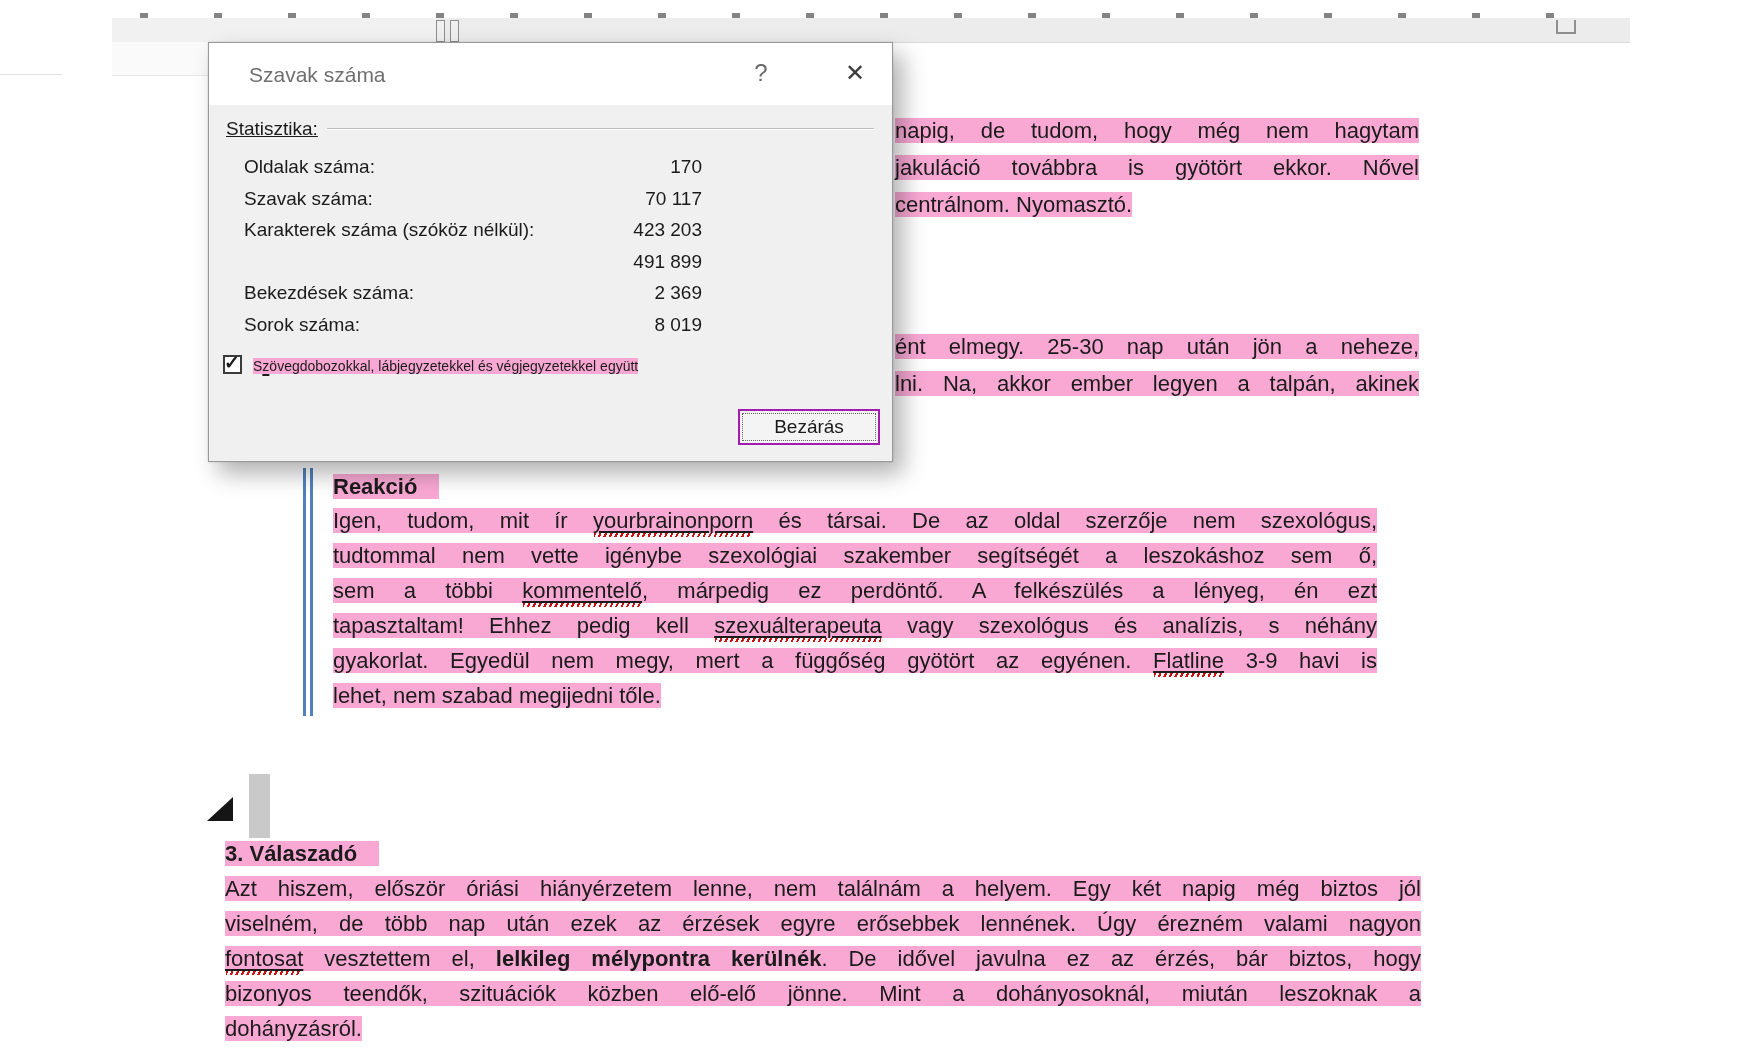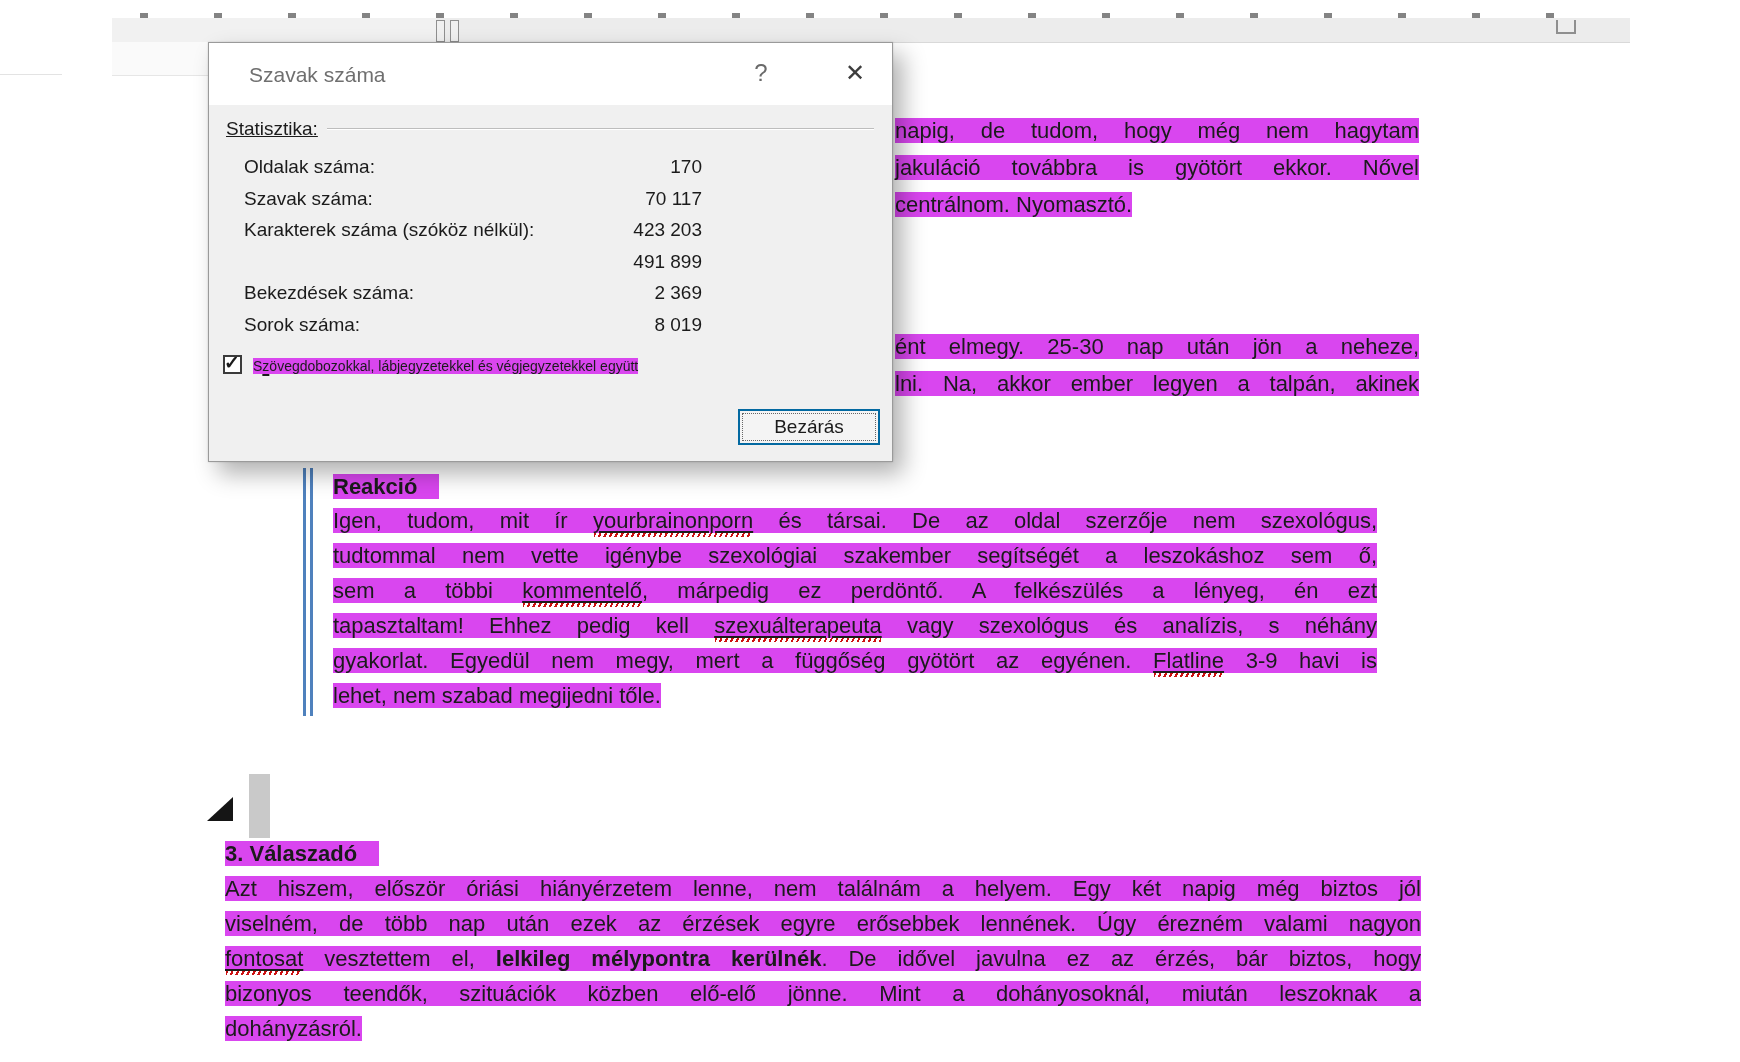--- a/index.html
+++ b/index.html
@@ -22,21 +22,21 @@
   .indent-marker div{width:9px;height:22px;background:#f0f0f0;border:1px solid #8f8f8f;box-sizing:border-box;}
   .right-indent-marker{position:absolute;left:1556px;top:20px;width:20px;height:14px;
               background:#ededed;border:2px solid #8f8f8f;border-top:none;box-sizing:border-box;}
 
   
   .doc-par{position:absolute;font-size:22px;line-height:35px;}
   .doc-par.frag{line-height:37px;font-size:22px;}
   .doc-line{text-align:justify;text-align-last:justify;white-space:normal;}
   .doc-par .doc-line:last-child{text-align-last:left;}
   .doc-par.all-just .doc-line:last-child{text-align-last:justify;}
-  .hl{background:#d946ef;box-decoration-break:clone;-webkit-box-decoration-break:clone;}
+  .hl{background:#f9a8d4;box-decoration-break:clone;-webkit-box-decoration-break:clone;}
   .doc-heading{font-weight:bold;font-size:22px;line-height:33px;}
   .pad-sm{padding-right:22px;}
   .b{font-weight:bold;}
   .u{text-decoration:underline;text-decoration-thickness:2px;text-underline-offset:3px;}
   .spell{position:relative;}
   .spell::after{content:"";position:absolute;left:1px;right:1px;bottom:-4px;height:4px;
       background:repeating-linear-gradient(115deg,#cc1111 0 2px,rgba(0,0,0,0) 2px 5px);}
 
   .change-bar{position:absolute;width:3px;background:#4f81bd;}
   .collapse-triangle{position:absolute;left:207px;top:797px;width:0;height:0;
@@ -60,21 +60,21 @@
   .stat-rows{position:absolute;left:0;right:0;top:108px;}
   .stat-row{position:relative;height:31.5px;line-height:31.5px;}
   .stat-label{position:absolute;left:35px;white-space:nowrap;}
   .stat-value{position:absolute;left:308px;right:190px;text-align:right;white-space:nowrap;}
   .cb-row{position:absolute;left:0;right:0;top:310px;height:26px;}
   .cb-box{position:absolute;left:14px;top:2px;width:19px;height:19px;background:#ffffff;
       border:2px solid #3b3b3b;box-sizing:border-box;}
   .cb-check{position:absolute;left:-1px;top:-6px;font-size:19px;font-weight:700;color:#1b1b1b;}
   .cb-label{position:absolute;left:44px;top:0;white-space:nowrap;}
   .btn-close{position:absolute;left:529px;top:366px;width:142px;height:36px;
-      background:#f4f4f4;border:2px solid #0369a1;box-sizing:border-box;
+      background:#f4f4f4;border:2px solid #a21caf;box-sizing:border-box;
       outline:1px dotted #666;outline-offset:-5px;
       font-size:19px;text-align:center;line-height:31px;cursor:default;}
 </style>
 </head>
 <body>
 
 <div id="canvas">
 
   <div class="ruler-band"></div>
   <div class="ruler-band-left"></div>

